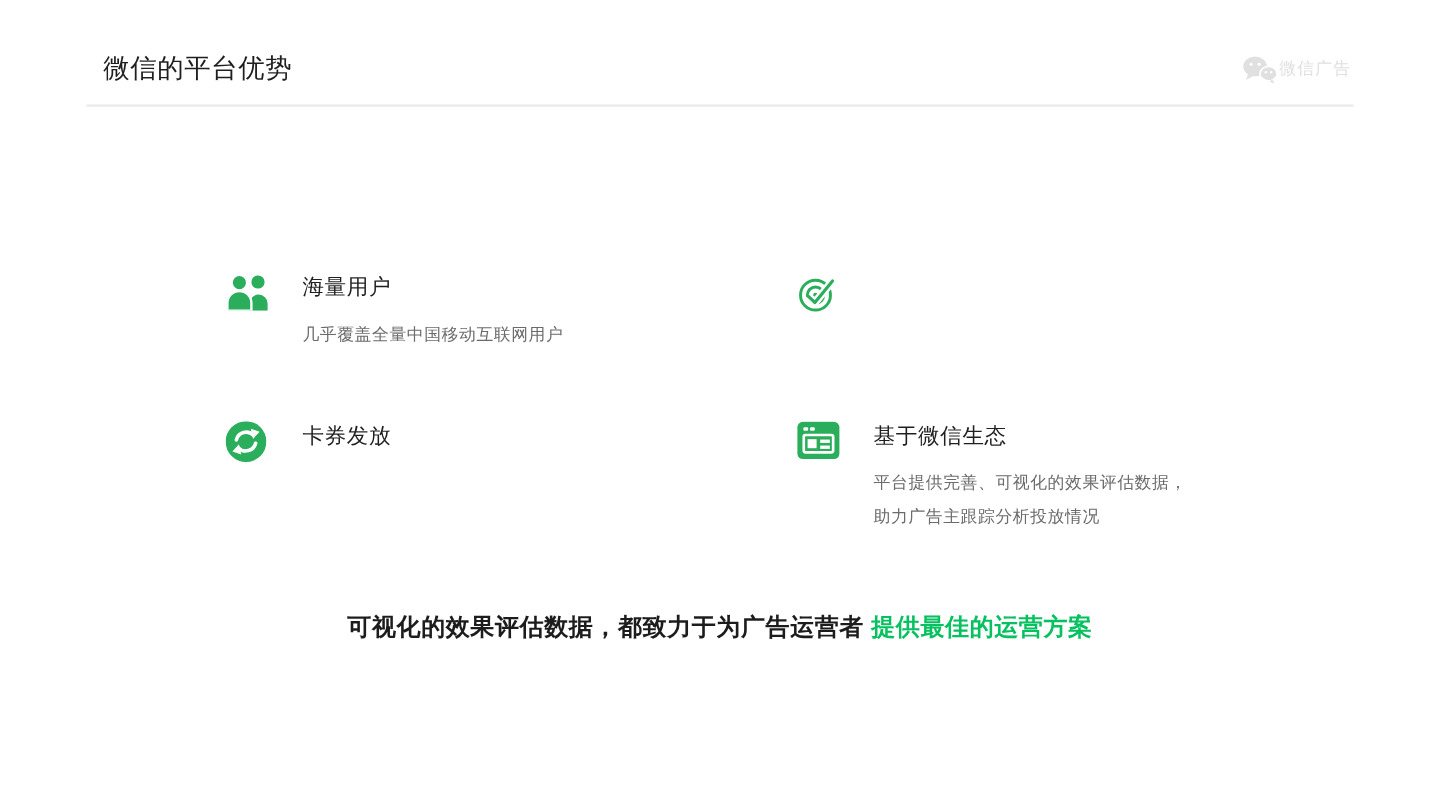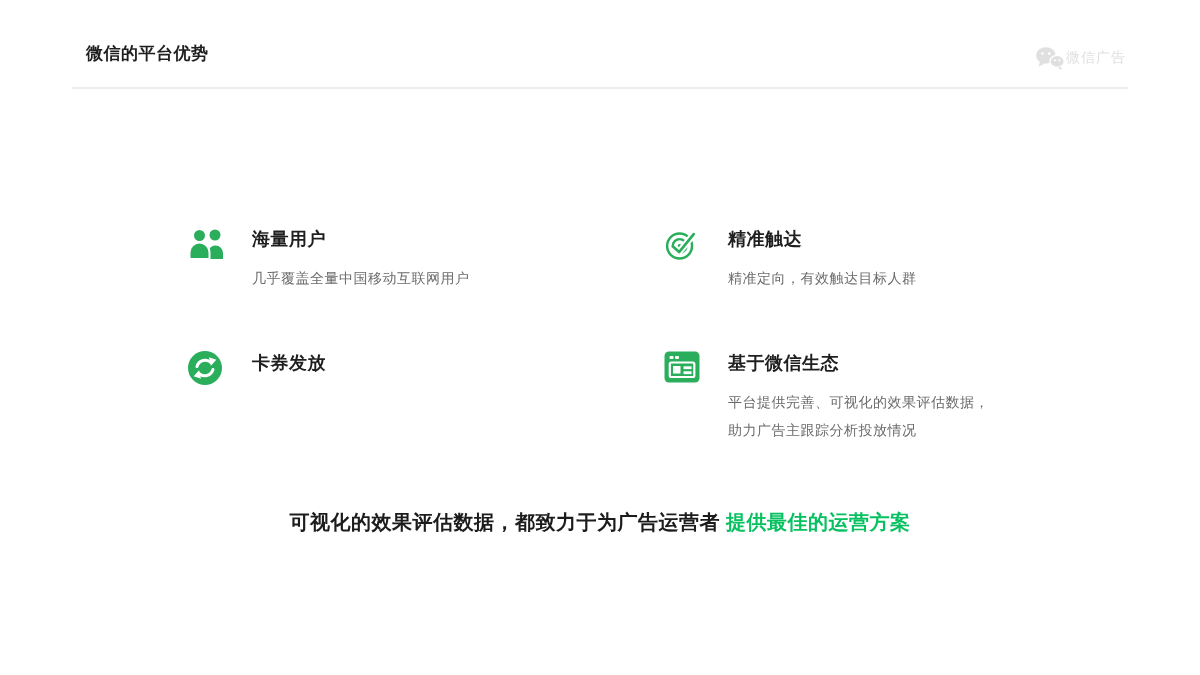--- a/index.html
+++ b/index.html
@@ -7,21 +7,21 @@
   body {
     width: 1200px; height: 675px;
     position: relative;
     font-family: "Liberation Sans", "DejaVu Sans", sans-serif;
     overflow: hidden;
   }
 
   
   .page-title {
     position: absolute; left: 86px; top: 42px;
-    font-size: 17px; font-weight: bold; color: #1f1f1f;
+    font-size: 22px; font-weight: normal; color: #1f1f1f;
     letter-spacing: 0.5px;
   }
   .header-divider {
     position: absolute; left: 72px; top: 87px;
     width: 1056px; height: 2px; background: #ececec;
   }
   .brand {
     position: absolute; right: 74px; top: 46px;
     display: flex; align-items: center; gap: 1px;
     color: #e0e0e0; font-size: 14px; font-weight: 400;
@@ -36,21 +36,21 @@
     display: grid;
     grid-template-columns: 476px auto;
     row-gap: 56px;
   }
   .feature {
     display: flex; align-items: flex-start; gap: 26px;
   }
   .feature-icon { flex: none; width: 38px; padding-top: 3px; }
   .feature-icon svg { display: block; }
   .feature-title {
-    font-size: 18px; font-weight: bold; color: #1f1f1f;
+    font-size: 18px; font-weight: normal; color: #1f1f1f;
     letter-spacing: 0.5px;
     margin: 3px 0 13px 0;
   }
   .feature-desc {
     font-size: 14px; color: #6b6b6b;
     line-height: 28px;
     letter-spacing: 0.5px;
     white-space: pre-line;
     margin-top: 12px;
   }
@@ -115,24 +115,20 @@
   <div class="feature">
     <div class="feature-icon">
       <svg width="34" height="36" viewBox="0 0 36 36">
         <circle cx="16.5" cy="19" r="13.2" fill="none" stroke="#2BAE5C" stroke-width="2.6"></circle>
         <circle cx="16.5" cy="19" r="7.2" fill="none" stroke="#2BAE5C" stroke-width="2.6"></circle>
         <circle cx="16.5" cy="19" r="2.1" fill="#2BAE5C"></circle>
         <polyline points="9.5,19.5 16,25.5 31.5,6.5" fill="none" stroke="#ffffff" stroke-width="7"></polyline>
         <polyline points="9.5,19.5 16,25.5 31.5,6.5" fill="none" stroke="#2BAE5C" stroke-width="2.8" stroke-linecap="round" stroke-linejoin="round"></polyline>
       </svg>
     </div>
-    <div>
-      <div class="feature-title">精准触达</div>
-      <div class="feature-desc">精准定向，有效触达目标人群</div>
-    </div>
   </div>
 
   <div class="feature">
     <div class="feature-icon">
       <svg width="34" height="34" viewBox="0 0 36 36">
         <circle cx="18" cy="18" r="18" fill="#2BAE5C"></circle>
         <g>
           <path d="M9.5 16.5 A9 9 0 0 1 24.6 12.4" fill="none" stroke="#ffffff" stroke-width="3.2" stroke-linecap="round"></path>
           <path d="M22.2 6.6 L30 9.2 L24.2 15.6 Z" fill="#ffffff"></path>
         </g>

